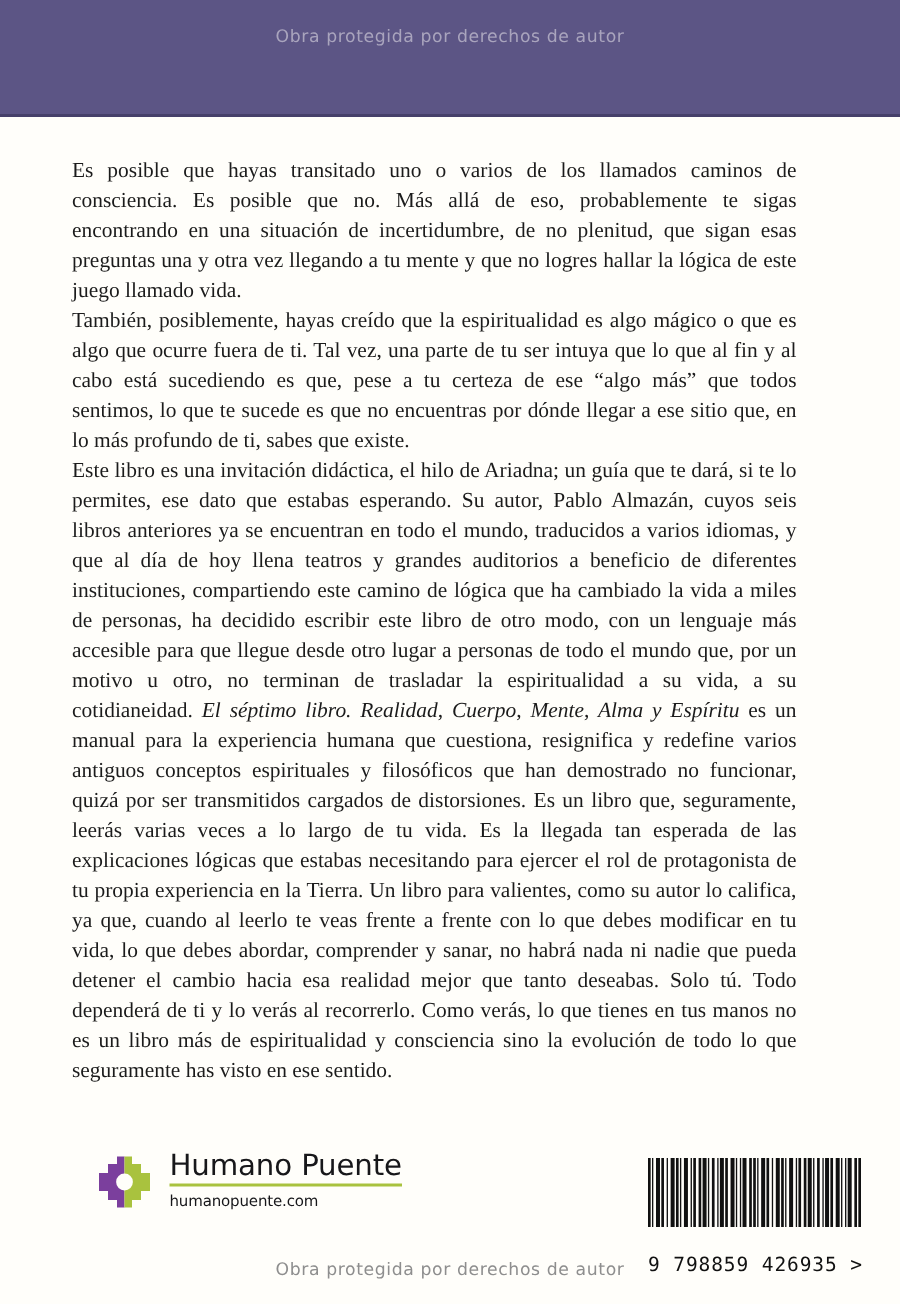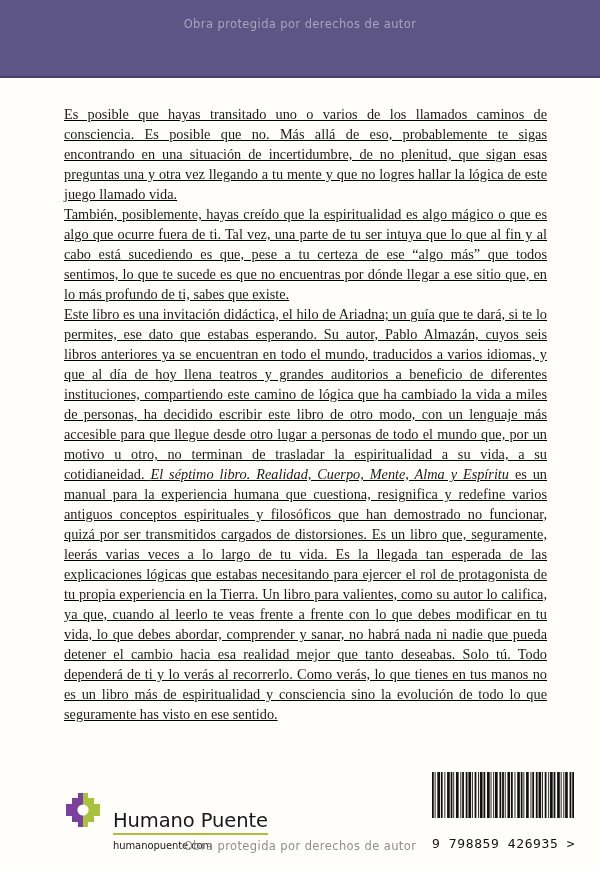--- a/index.html
+++ b/index.html
@@ -42,24 +42,23 @@
     font-family: "DejaVu Sans", sans-serif;
     font-size: 11.5px;
     letter-spacing: 0.4px;
     color: #a9a4bd;
     white-space: nowrap;
   }
 
   
   .page-body {
     position: absolute;
-    left: 64px;
+    left: 48px;
     top: 104px;
     width: 483px;
-    text-decoration: underline;
   }
   .blurb-paragraph {
     margin: 0;
     text-align: justify;
     text-justify: inter-word;
     font-family: "Liberation Serif", serif;
     font-size: 14.3px;
     line-height: 20.0px;
     color: #1b1b1b;
     hyphens: none;
@@ -81,21 +80,20 @@
   .logo-mark {
     width: 42px;
     height: 42px;
     flex: 0 0 42px;
     position: relative;
   }
   .logo-wordmark {
     display: flex;
     flex-direction: column;
     justify-content: center;
-    margin-top: 44px;
   }
   .logo-name {
     font-family: "DejaVu Sans", sans-serif;
     font-size: 19.5px;
     line-height: 22px;
     color: #17171a;
     letter-spacing: -0.1px;
     white-space: nowrap;
   }
   .logo-rule {

